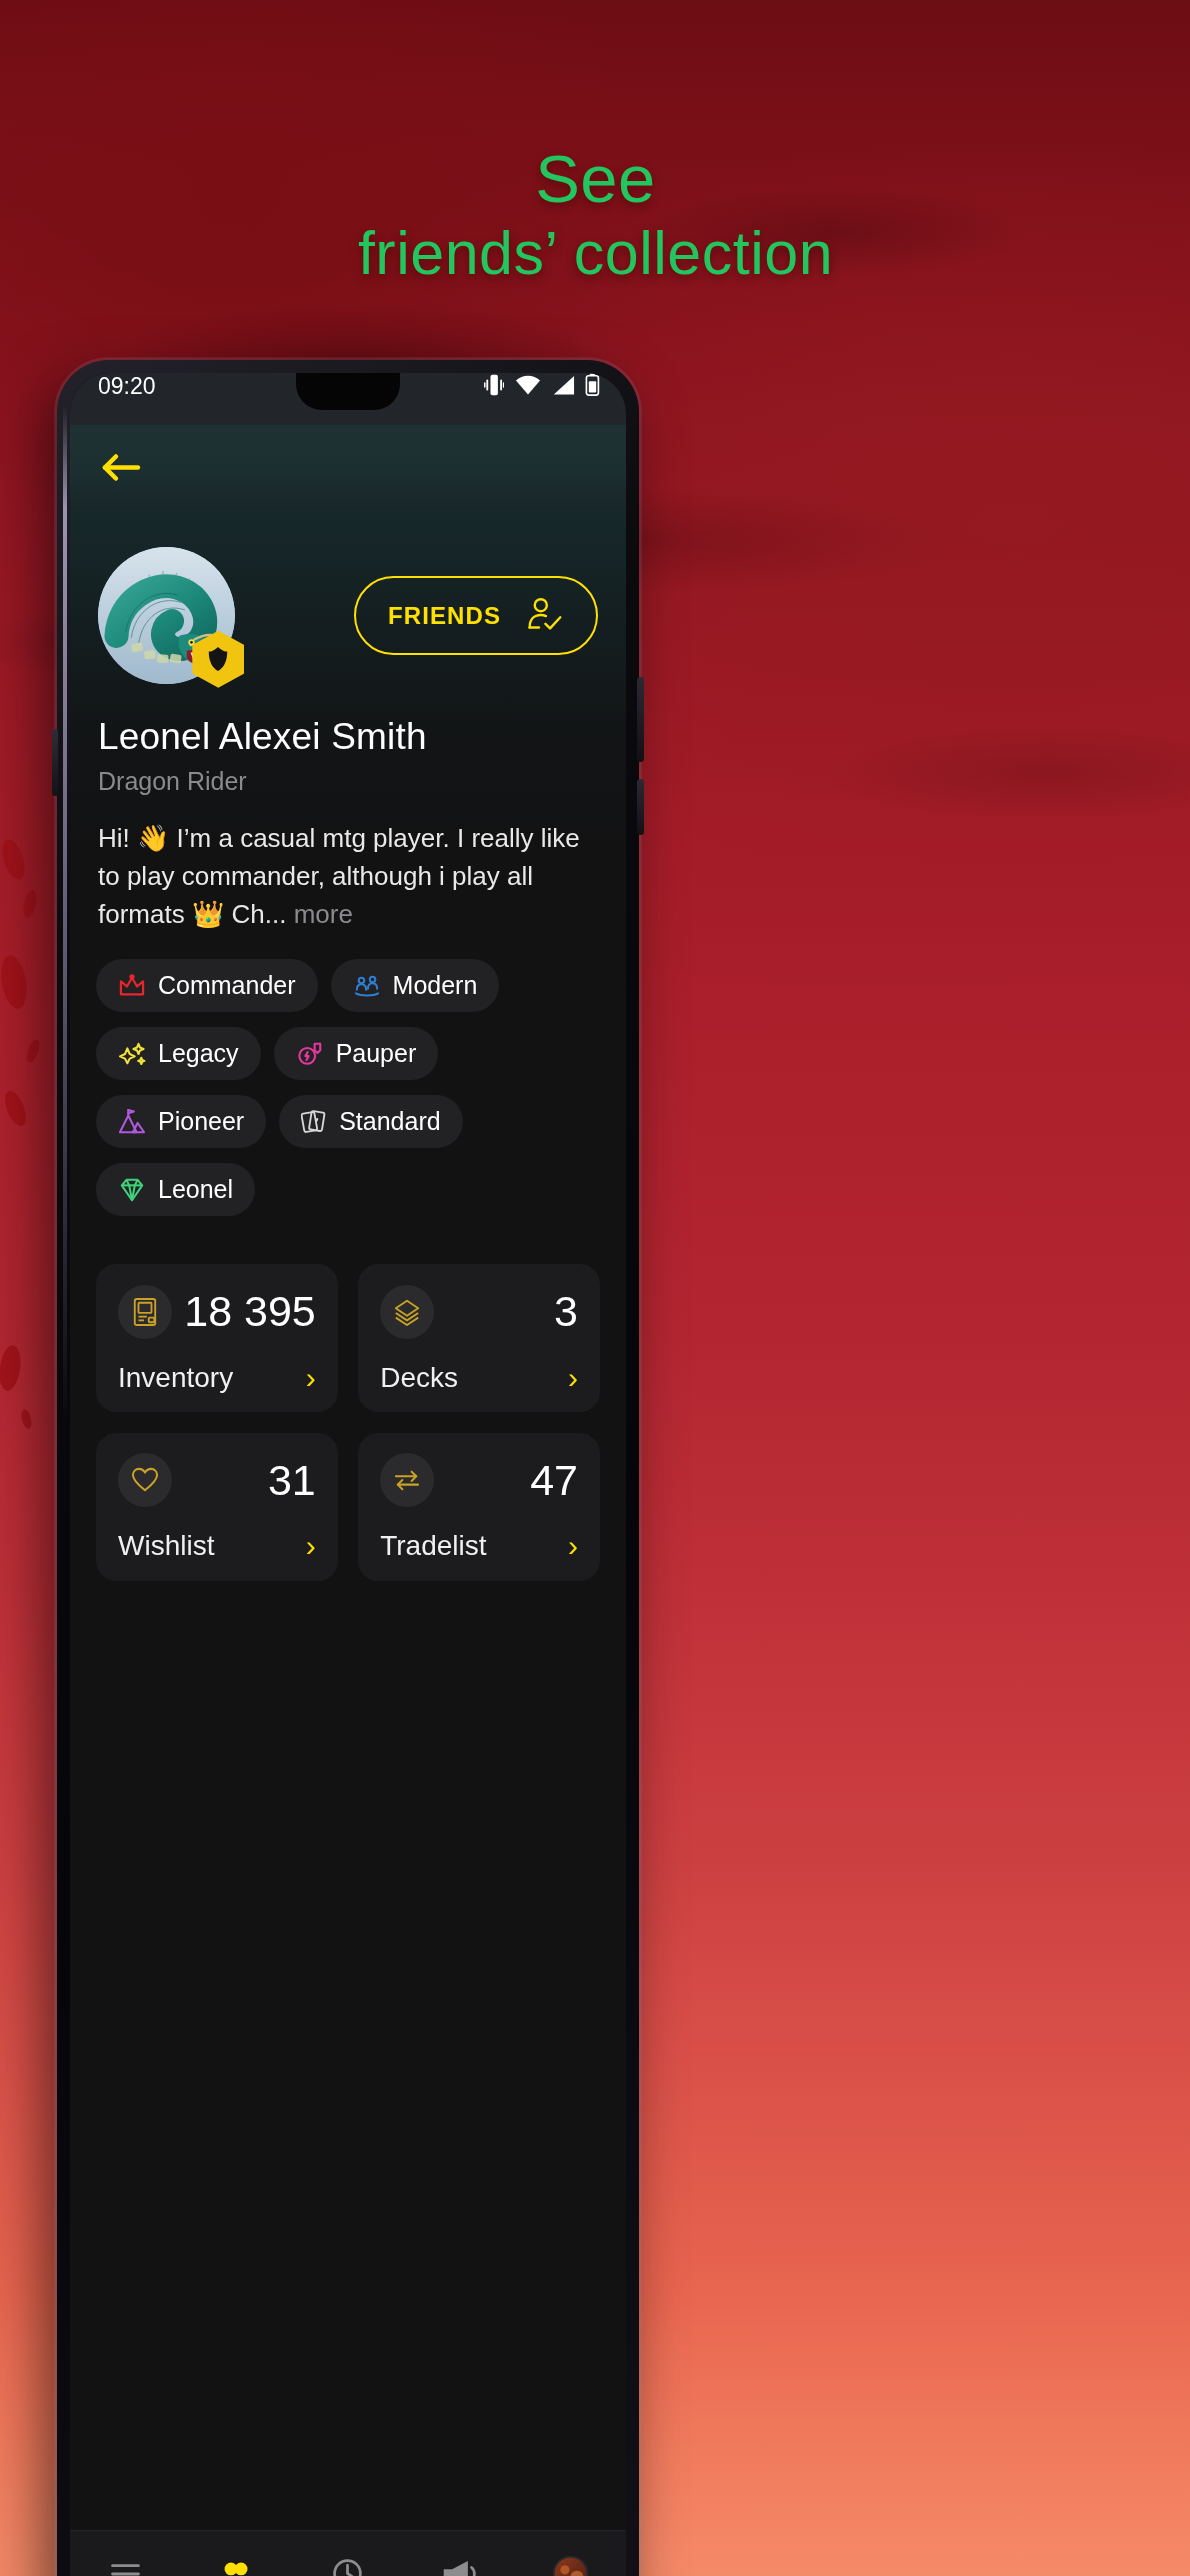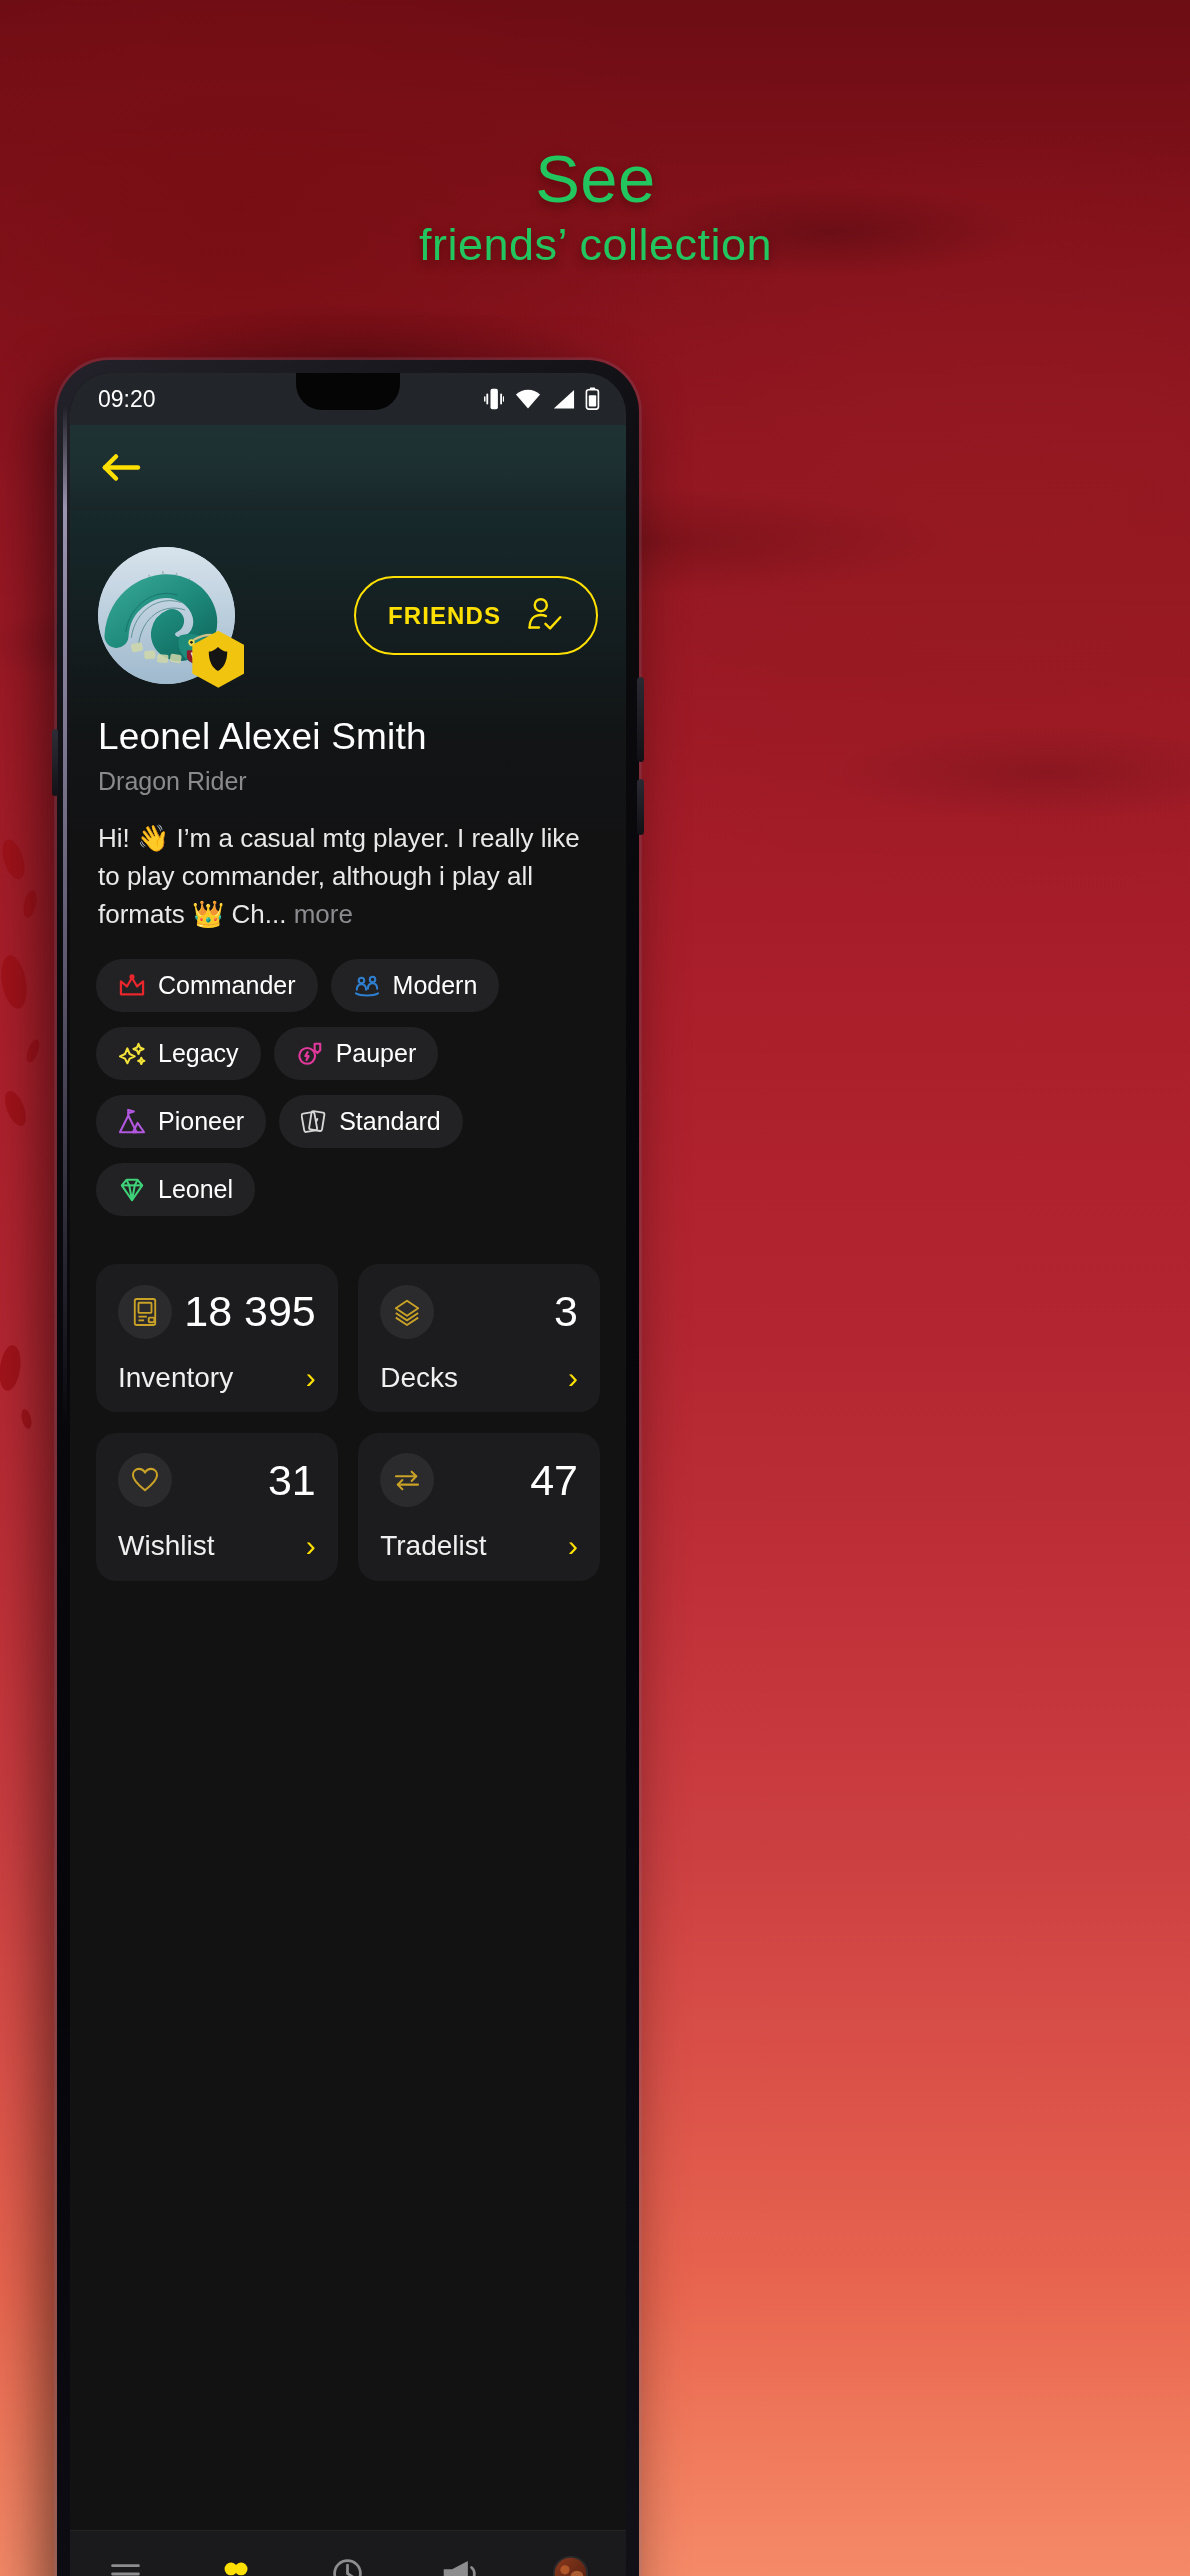--- a/index.html
+++ b/index.html
@@ -46,21 +46,21 @@
   #headline {
     position:absolute; left:0; right:0; top:139px;
     text-align:center;
     color:#22c55e;
     font-family:Liberation Sans, sans-serif;
     text-shadow:0 3.7px 9.3px rgba(60,0,4,.55);
     letter-spacing:0.5px;
     z-index:3;
   }
   #headline .l1 { display:block; font-size:67px; line-height:1.18; }
-  #headline .l2 { display:block; font-size:45px; line-height:1.18; }
+  #headline .l2 { display:block; font-size:61px; line-height:1.18; }
 
   
   #phone {
     position:absolute;
     left:57px; top:360px;
     width:582px; height:2272px;
     border-radius:52px;
     background:linear-gradient(145deg,#23222a 0%,#0b0b0e 22%,#05050a 60%,#121118 100%);
     box-shadow:
       0 0 0 2.8px rgba(150,140,170,.18),
@@ -90,21 +90,21 @@
     width:556px; height:2246px;
     border-radius:41px;
     overflow:hidden;
     background:#101011;
   }
 
   
   #statusbar {
     position:relative; height:52px;
     background:#22262b;
-    display:flex; align-items:center; justify-content:space-between;
+    display:flex; align-items:flex-start; justify-content:space-between;
     padding:0 26px 0 28px;
     color:#fff; font-size:23px;
   }
   #notch {
     position:absolute; left:50%; transform:translateX(-50%);
     top:-13px; width:104px; height:50px; background:#050506;
     border-radius:0 0 26px 26px;
   }
   #status-icons { display:flex; align-items:center; gap:10.2px; }
   #status-icons svg { display:block; }

